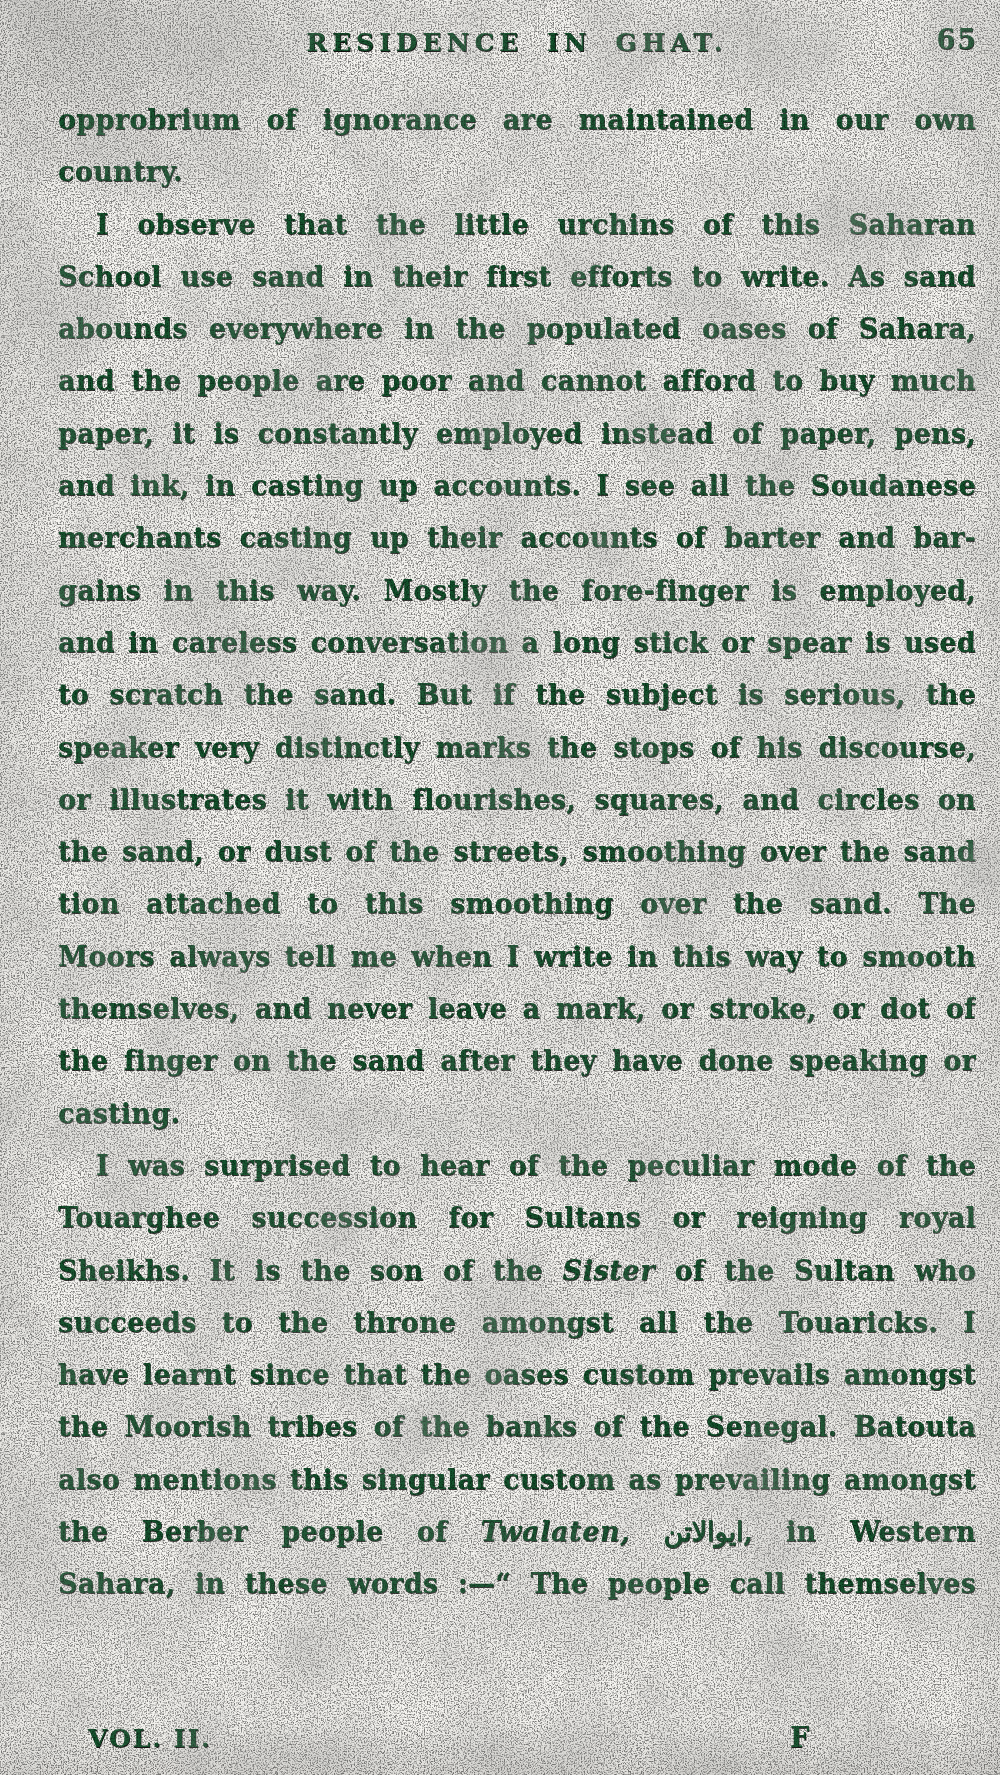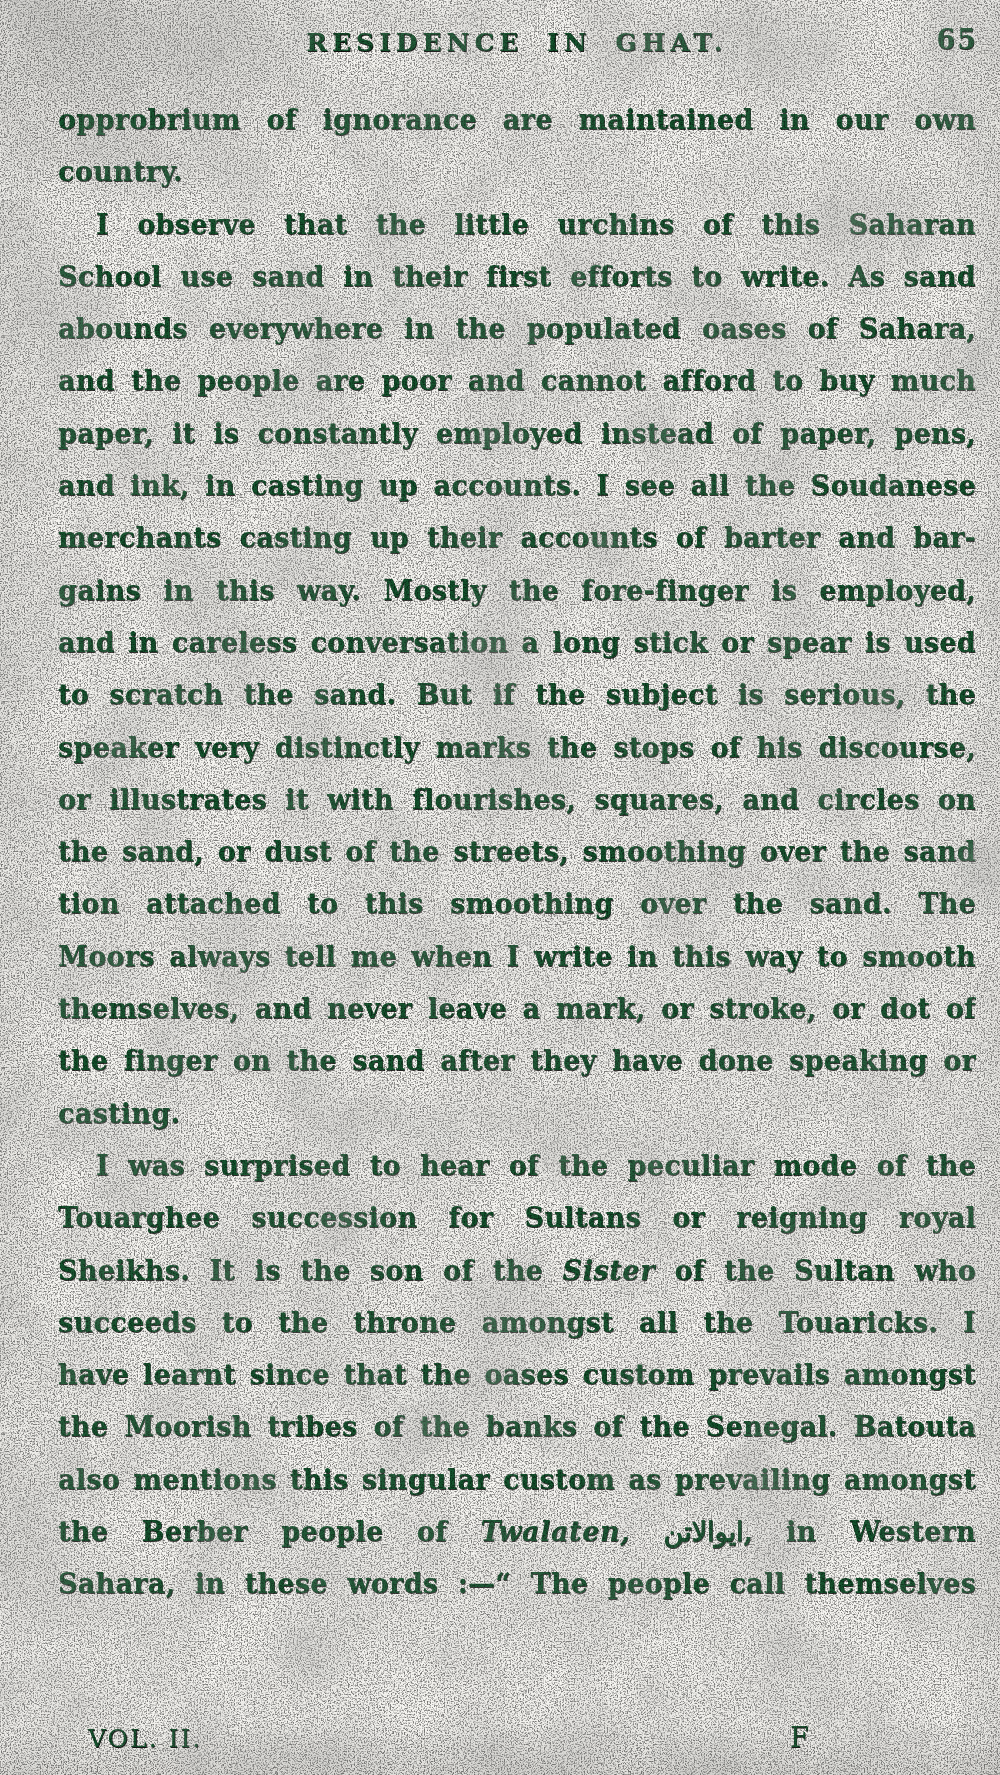--- a/index.html
+++ b/index.html
@@ -76,21 +76,21 @@
     letter-spacing: 0.6px;
   }
   
   .page-footer {
     position: absolute;
     top: 1718px;
     left: 42px;
     width: 918px;
     height: 46px;
     font-size: 25px;
-    font-weight: 400;
+    font-weight: 700;
   }
   .volume-label {
     position: absolute;
     left: 46px;
     top: 6px;
     letter-spacing: 2px;
     text-shadow: 0.6px 0.6px 0 #141312;
   }
   .signature-mark {
     position: absolute;

